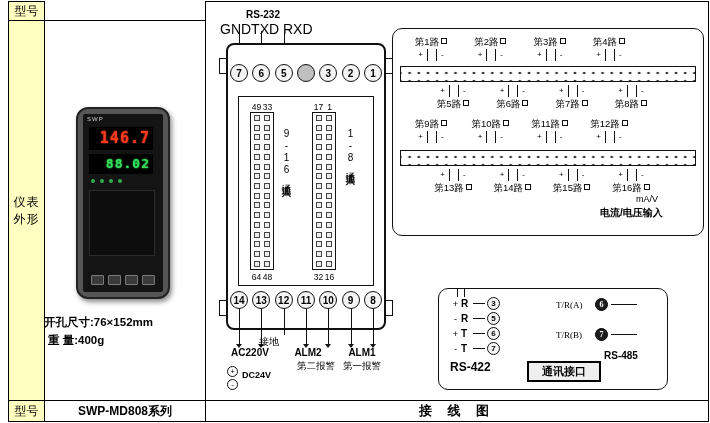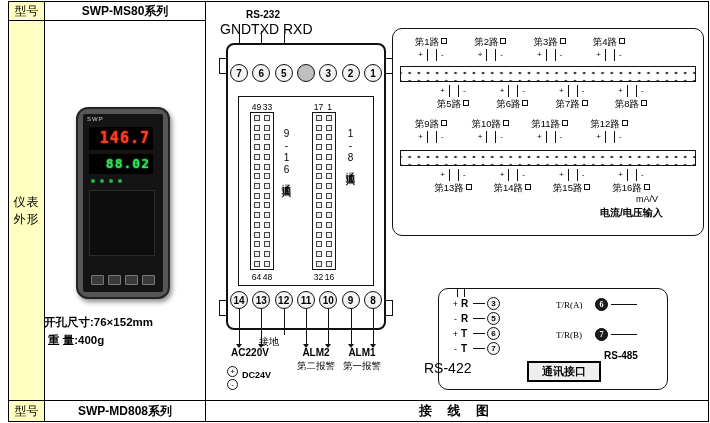--- a/index.html
+++ b/index.html
@@ -60,21 +60,21 @@
   .strip{position:absolute;width:24px;height:158px;border:1px solid var(--line,#111);box-sizing:border-box;background:#fff;
          display:grid;grid-template-columns:1fr 1fr;align-content:space-between;justify-items:center;padding:2px 1px;}
   .strip i{width:6px;height:6px;border:1px solid #444;box-sizing:border-box;background:#ededed;}
   #strip-left{left:250px;top:112px;} #strip-right{left:312px;top:112px;}
   .num{position:absolute;font-size:8.5px;width:13px;text-align:center;}
   .vtext{position:absolute;writing-mode:vertical-rl;text-orientation:upright;font-size:10px;letter-spacing:1px;}
   #vt-left{left:279px;top:128px;} #vt-right{left:343px;top:128px;}
   
   #lbl-ac{left:220px;top:347px;width:60px;text-align:center;font-weight:bold;}
   #lbl-gnd{left:256px;top:335px;width:26px;text-align:center;}
-  #lbl-alm2{left:292px;top:347px;width:48px;text-align:center;font-weight:bold;}
+  #lbl-alm2{left:284px;top:347px;width:48px;text-align:center;font-weight:bold;}
   #lbl-alm1{left:338px;top:347px;width:48px;text-align:center;font-weight:bold;}
   #lbl-alarm2{left:290px;top:360px;width:52px;text-align:center;font-size:9.5px;}
   #lbl-alarm1{left:336px;top:360px;width:52px;text-align:center;font-size:9.5px;}
   .dccircle{position:absolute;width:11px;height:11px;border:1px solid var(--line,#111);border-radius:50%;
             font-size:8px;display:flex;align-items:center;justify-content:center;background:#fff;box-sizing:border-box;}
   #lbl-dc{left:242px;top:370px;font-size:9px;font-weight:bold;}
   
   #chanbox{position:absolute;left:392px;top:28px;width:312px;height:208px;border:1px solid var(--line,#111);
            border-radius:10px;box-sizing:border-box;}
   .chan-row{position:absolute;width:230px;display:flex;justify-content:space-between;}
@@ -97,35 +97,32 @@
            border-radius:10px;box-sizing:border-box;}
   #comm-left{position:absolute;left:452px;top:297px;display:flex;flex-direction:column;gap:2px;}
   .crow{display:flex;align-items:center;height:13px;gap:2px;}
   .sgn2{width:7px;font-size:9px;text-align:center;}
   .cname{width:10px;font-size:10px;font-weight:bold;}
   .hl{width:12px;height:1px;background:var(--line,#111);}
   .hl.long{width:26px;}
   #comm-right{position:absolute;left:556px;top:298px;display:flex;flex-direction:column;gap:17px;}
   .crow2{display:flex;align-items:center;gap:3px;font-family:Liberation Serif, serif;}
   .cname2{font-size:9px;width:36px;white-space:nowrap;}
-  #rs422{left:424px;top:360px;font-size:14px;font-weight:normal;}
+  #rs422{left:450px;top:360px;font-size:12px;font-weight:bold;}
   #rs485{left:604px;top:350px;font-size:10px;font-weight:bold;}
   #commtitle{position:absolute;left:527px;top:361px;width:74px;height:21px;border:2px solid #000;background:#efefef;
              display:flex;align-items:center;justify-content:center;font-weight:bold;font-size:11px;box-sizing:border-box;}
 </style>
 </head>
 <body>
 
 <div class="page">
 
   <div class="cell yellow" id="c-top-label">
     <span>型号</span>
-  </div>
-  <div class="cell" id="c-top-value">
-    <span class="b">SWP-MS80系列</span>
   </div>
   <div class="cell yellow" id="c-side">
     <span>仪表外形</span>
   </div>
   <div class="cell" id="c-content"></div>
   <div class="cell" id="c-diagram"></div>
   <div class="cell yellow" id="c-bot-label">
     <span>型号</span>
   </div>
   <div class="cell" id="c-bot-value">

